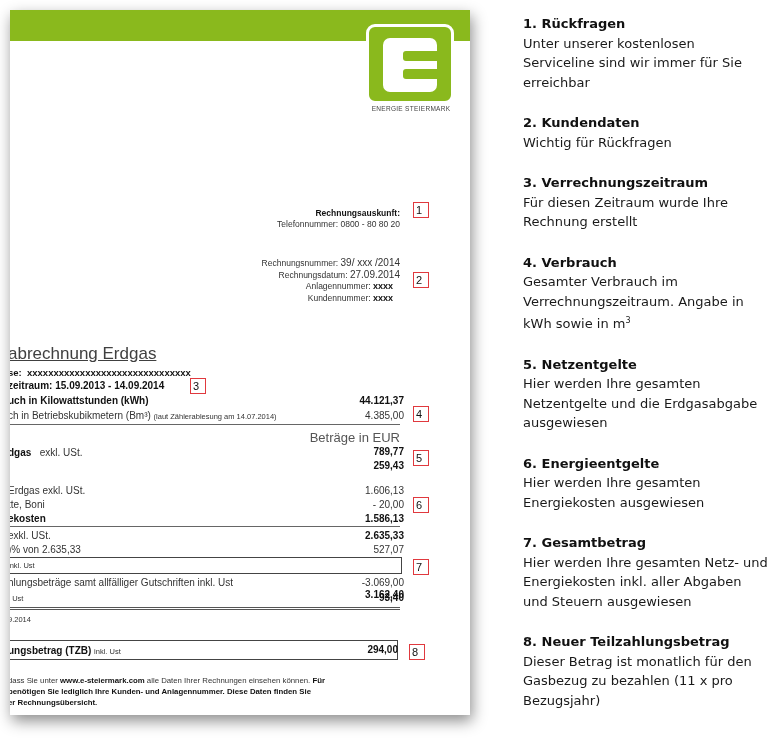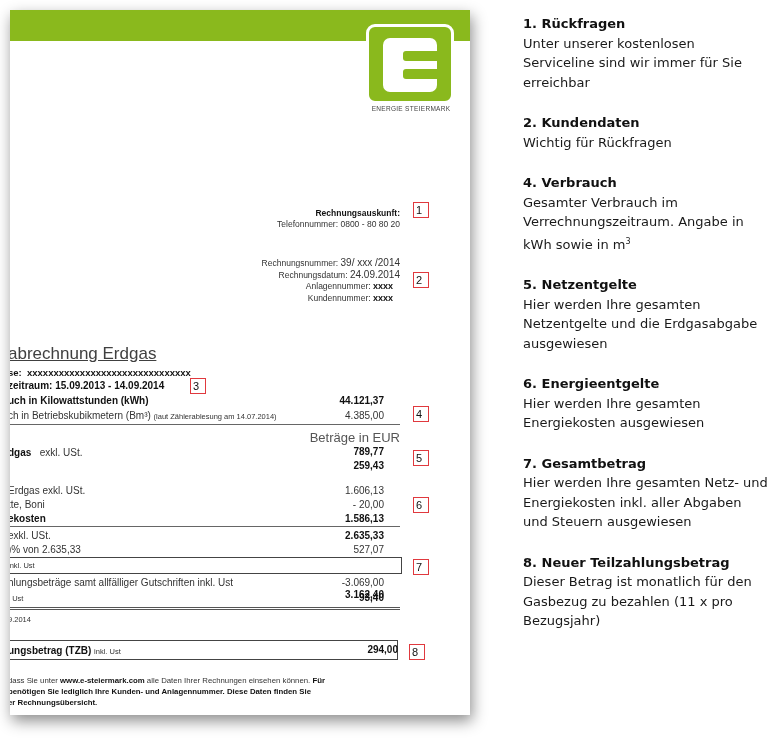--- a/index.html
+++ b/index.html
@@ -21,21 +21,21 @@
     .logo-e .cut1, .logo-e .cut2 { position: absolute; left: 20px; width: 34px; height: 10px; background: #8ab91d; }
     .logo-e .cut1 { top: 13px; border-radius: 3px 0 0 3px; }
     .logo-e .cut2 { top: 31px; border-radius: 3px 0 0 3px; }
     .logo-text {
       position: absolute; left: 355px; top: 95px; width: 92px; text-align: center;
       font-size: 6.5px; letter-spacing: 0.3px; color: #444;
     }
     .t { position: absolute; white-space: nowrap; font-size: 9px; color: #333; }
     .b { font-weight: bold; color: #111; }
     .r { text-align: right; }
-    .num { position: absolute; right: 86px; white-space: nowrap; font-size: 10px; text-align: right; color: #333; }
+    .num { position: absolute; right: 66px; white-space: nowrap; font-size: 10px; text-align: right; color: #333; }
     .num.b { color: #111; }
     .marker {
       position: absolute; width: 12px; height: 14px; border: 1px solid #e0393e;
       font-size: 11px; line-height: 14px; padding-left: 2px; color: #111; box-sizing: content-box;
     }
     .rule { position: absolute; left: 0; height: 0; border-top: 1.5px solid #666; }
     .rule.double { border-top: 1px solid #555; border-bottom: 1px solid #555; height: 1px; }
     .boxrow { position: absolute; left: -2px; border: 1.5px solid #444; box-sizing: border-box; }
     .notes { position: absolute; left: 523px; top: 14px; width: 245px; font-family: "DejaVu Sans", sans-serif; }
     .note { margin-bottom: 21px; }
@@ -62,21 +62,21 @@
     <span>0800 - 80 80 20</span>
   </div>
   <div class="marker" style="left:403px; top:192px;">1</div>
 
   <div class="t r" style="right:70px; top:247px; font-size:8.5px;">
     <span>Rechnungsnummer:</span>
     <span style="font-size:10px;">39/ xxx  /2014</span>
   </div>
   <div class="t r" style="right:70px; top:259px; font-size:8.5px;">
     <span>Rechnungsdatum:</span>
-    <span style="font-size:10px;">24.09.2014</span>
+    <span style="font-size:10px;">27.09.2014</span>
   </div>
   <div class="t r" style="right:77px; top:271px; font-size:8.5px;">
     <span>Anlagennummer:</span>
     <span class="b" style="font-size:9px;">xxxx</span>
   </div>
   <div class="t r" style="right:77px; top:283px; font-size:8.5px;">
     <span>Kundennummer:</span>
     <span class="b" style="font-size:9px;">xxxx</span>
   </div>
   <div class="marker" style="left:403px; top:262px;">2</div>
@@ -157,20 +157,24 @@
 <div class="notes">
   <div class="note">
     <div class="note-title">1. Rückfragen</div>
     <div class="note-body">Unter unserer kostenlosen Serviceline sind wir immer für Sie erreichbar</div>
   </div>
   <div class="note">
     <div class="note-title">2. Kundendaten</div>
     <div class="note-body">Wichtig für Rückfragen</div>
   </div>
   <div class="note">
+    <div class="note-title">3. Verrechnungszeitraum</div>
+    <div class="note-body">Für diesen Zeitraum wurde Ihre Rechnung erstellt</div>
+  </div>
+  <div class="note">
     <div class="note-title">4. Verbrauch</div>
     <div class="note-body"><span>Gesamter Verbrauch im Verrechnungszeitraum.  Angabe in kWh sowie in m</span><sup>3</sup></div>
   </div>
   <div class="note">
     <div class="note-title">5. Netzentgelte</div>
     <div class="note-body">Hier werden Ihre gesamten Netzentgelte und die Erdgasabgabe ausgewiesen</div>
   </div>
   <div class="note">
     <div class="note-title">6. Energieentgelte</div>
     <div class="note-body">Hier werden Ihre gesamten Energiekosten ausgewiesen</div>

